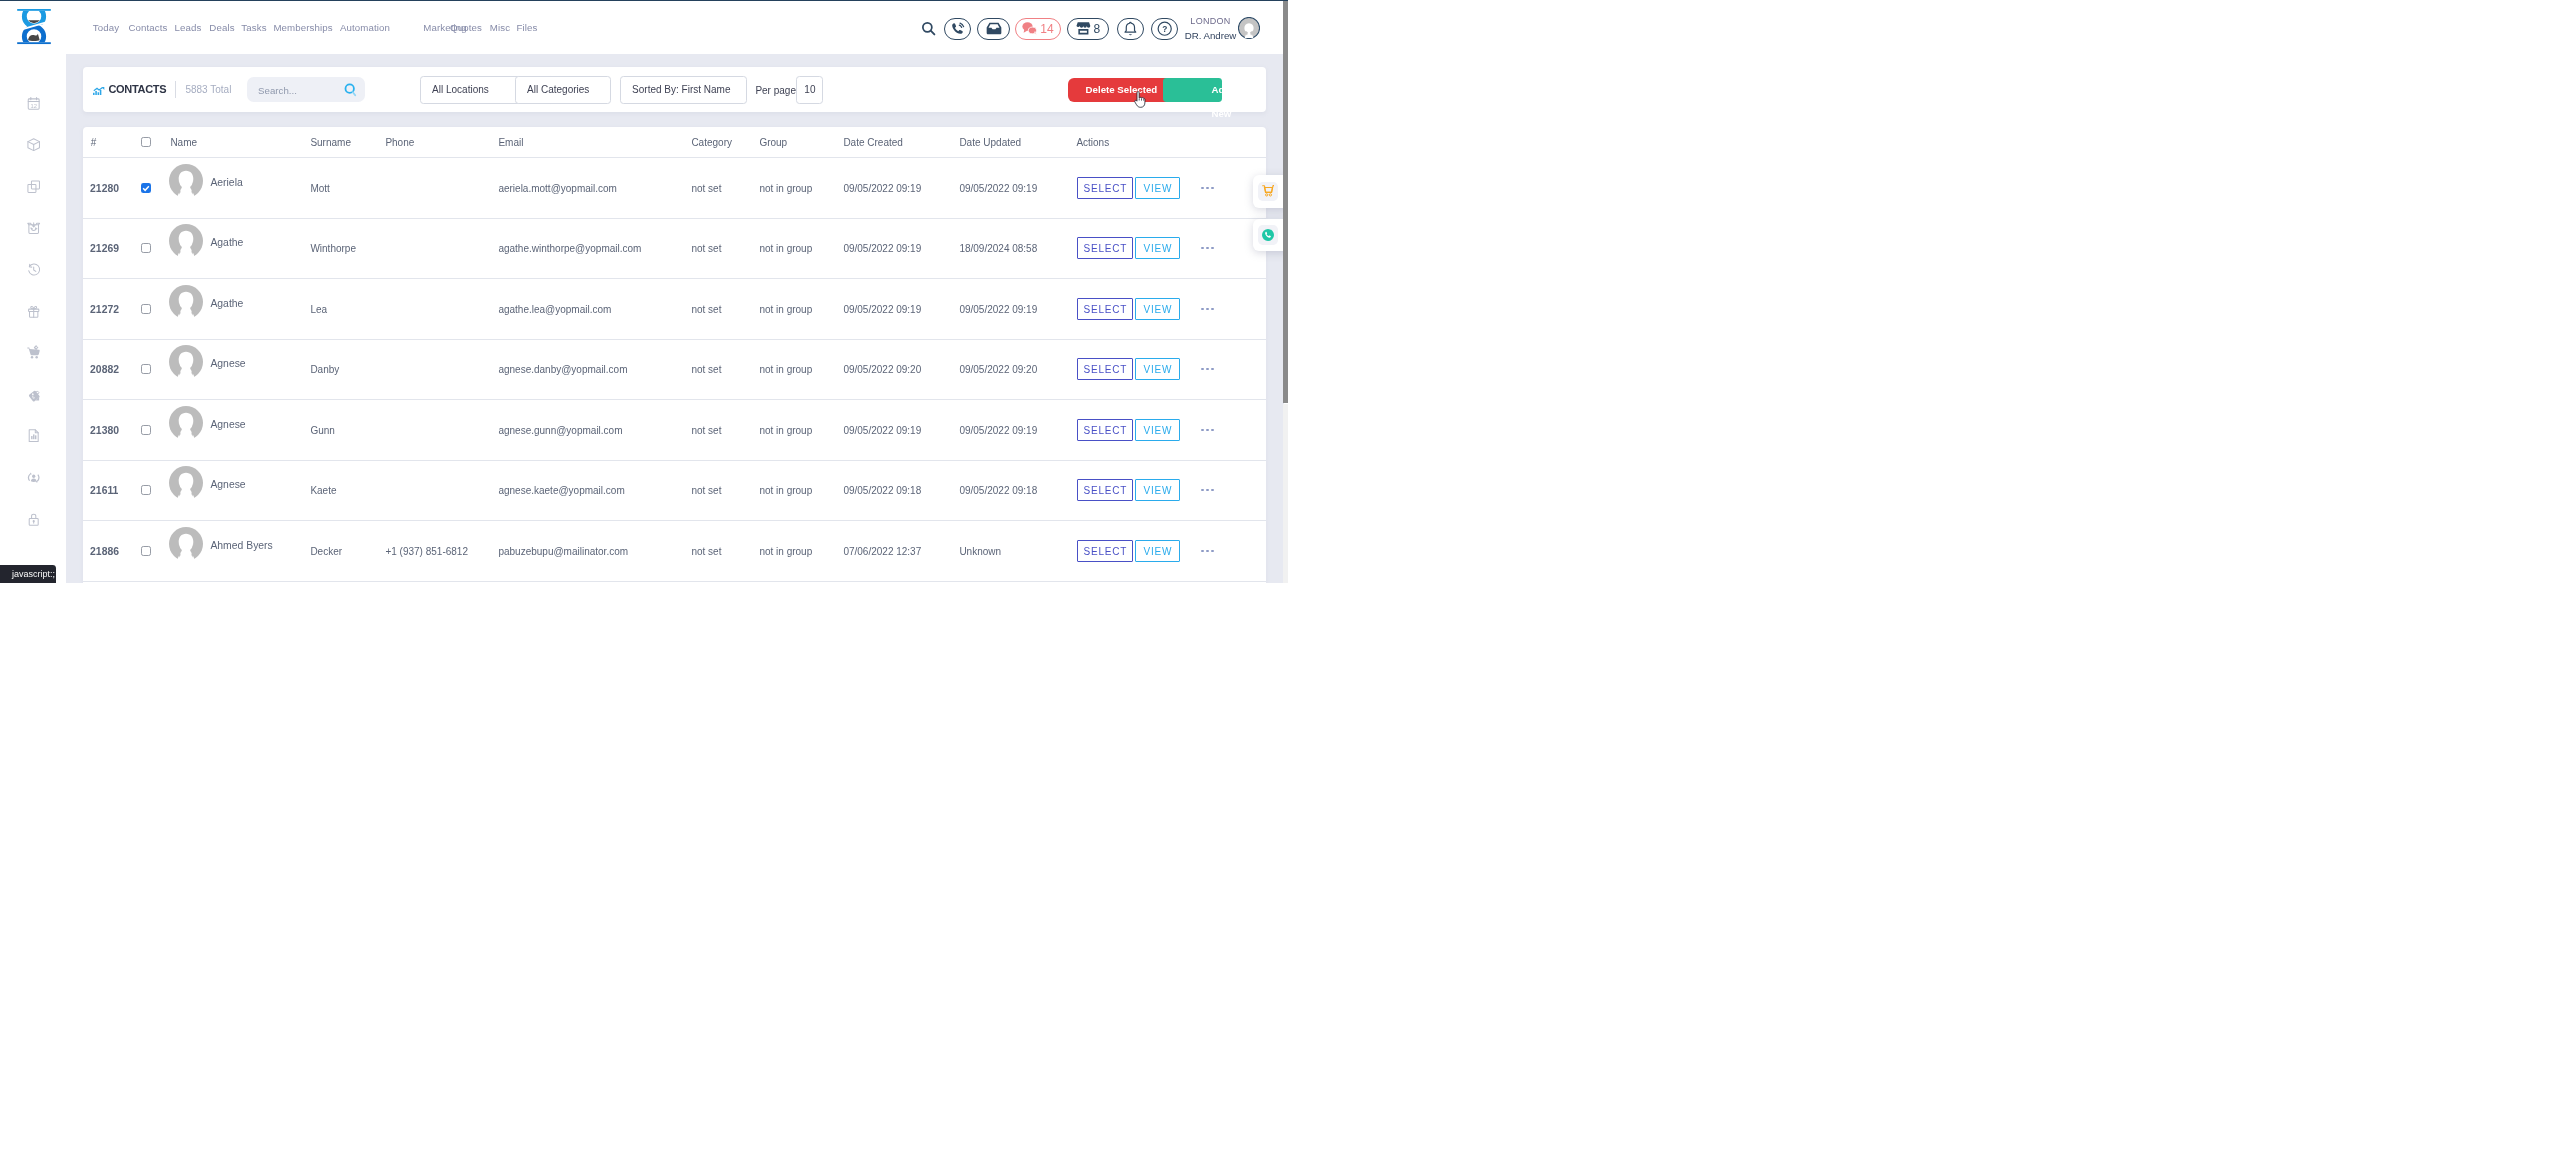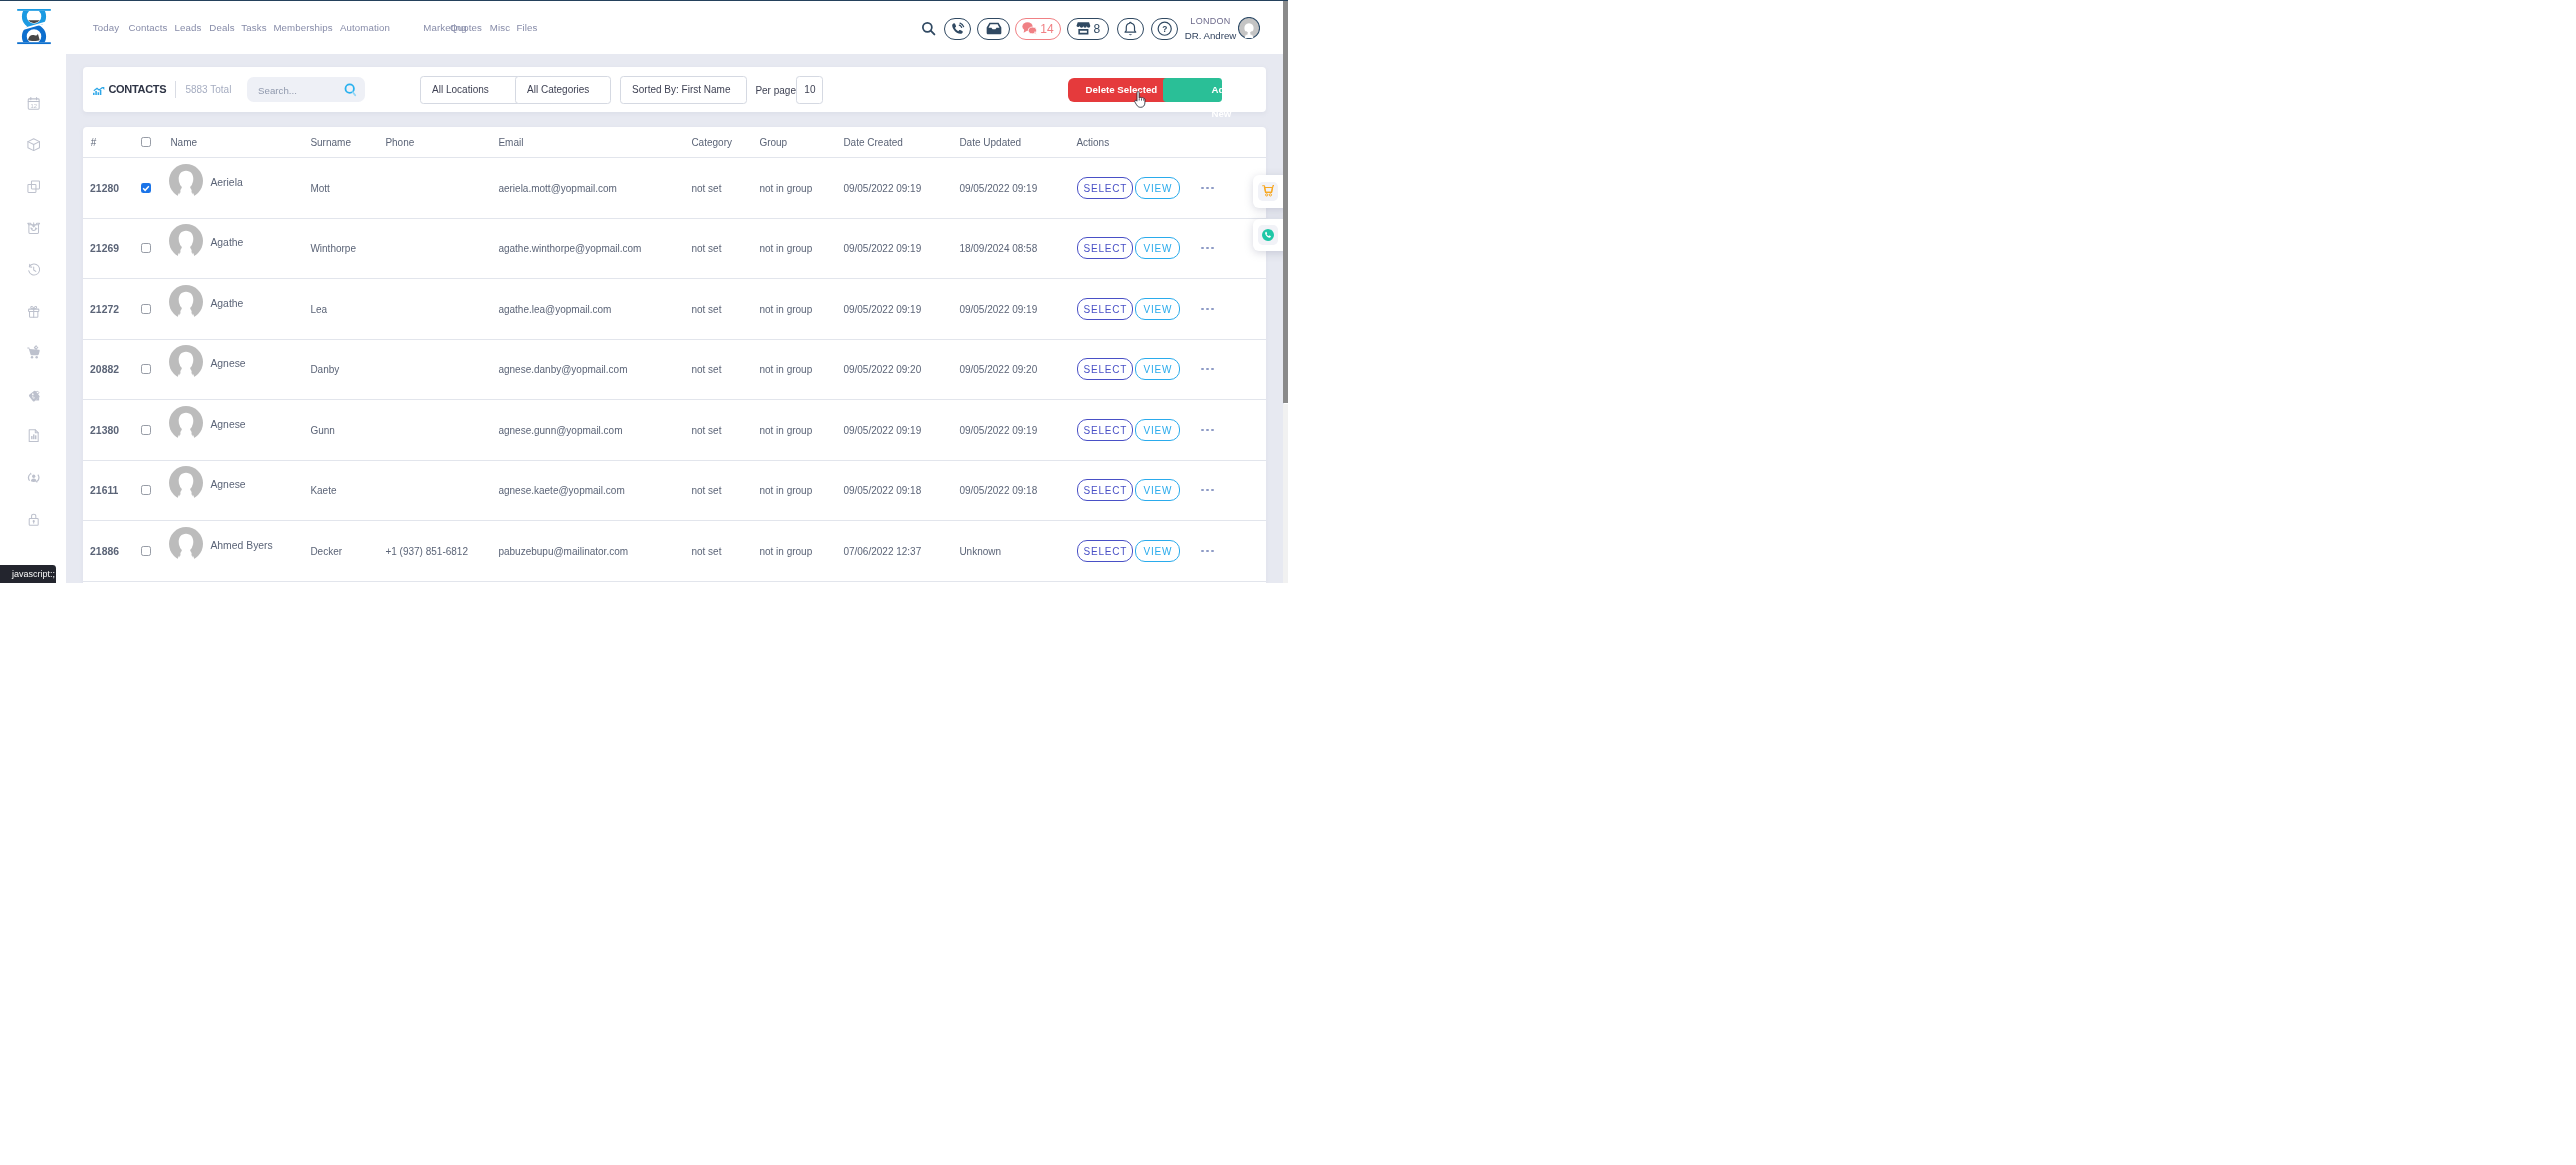--- a/index.html
+++ b/index.html
@@ -38,21 +38,21 @@
 .csur { left:227px; }
 .cph { left:302px; }
 .cem { left:415px; }
 .ccat { left:608px; }
 .cgrp { left:676px; }
 .cdc { left:760px; }
 .cdu { left:876px; }
 .avatar { position:absolute; left:86px; top:6.4px; width:34px; height:34px; }
 .cb { position:absolute; left:58px; top:50%; margin-top:-5px; width:10px; height:10px; border:1.3px solid #979ca6; border-radius:2.3px; background:#fff; }
 .cb.on { border:none; background:#1b74e8; }
-.obtn { position:absolute; top:50%; margin-top:-11px; height:22px; border-radius:10px; background:#fff; text-align:center; font-size:10px; letter-spacing:0.8px; line-height:21px; }
+.obtn { position:absolute; top:50%; margin-top:-11px; height:22px; border-radius:1px; background:#fff; text-align:center; font-size:10px; letter-spacing:0.8px; line-height:21px; }
 .bsel { left:994px; width:56px; border:0.7px solid #4950c6; color:#4950c6; }
 .bview { left:1052px; width:45px; border:0.7px solid #2aabec; color:#2aabec; }
 .dots { position:absolute; left:1118px; top:50%; margin-top:-1.3px; display:flex; gap:2.3px; }
 .dots i { width:2.7px; height:2.7px; border-radius:50%; background:#8e9bc6; }
 .sic { position:absolute; left:25.5px; width:15.4px; height:15.4px; }
 .fcard { position:absolute; left:1253px; width:35px; background:#fff; border-radius:6px 0 0 6px; box-shadow:0 2px 8px rgba(130,135,160,0.32); z-index:20; }
 .fbtn { position:absolute; left:5px; width:20px; height:19.5px; background:#f1f2f7; border-radius:4.7px; display:flex; align-items:center; justify-content:center; }
 #scroll-thumb { position:absolute; right:0; top:1.3px; width:4.7px; height:402px; background:#8a8a8a; z-index:60; }
 #scroll-track { position:absolute; right:0; top:404px; width:4.7px; height:179px; background:#f1f1f1; z-index:59; }
 #tooltip { position:absolute; left:0; top:565px; width:56px; height:18px; background:#23252e; border-radius:0 3.4px 0 0; color:#fafafa; font-size:9px; line-height:18px; padding-left:12px; z-index:70; }

